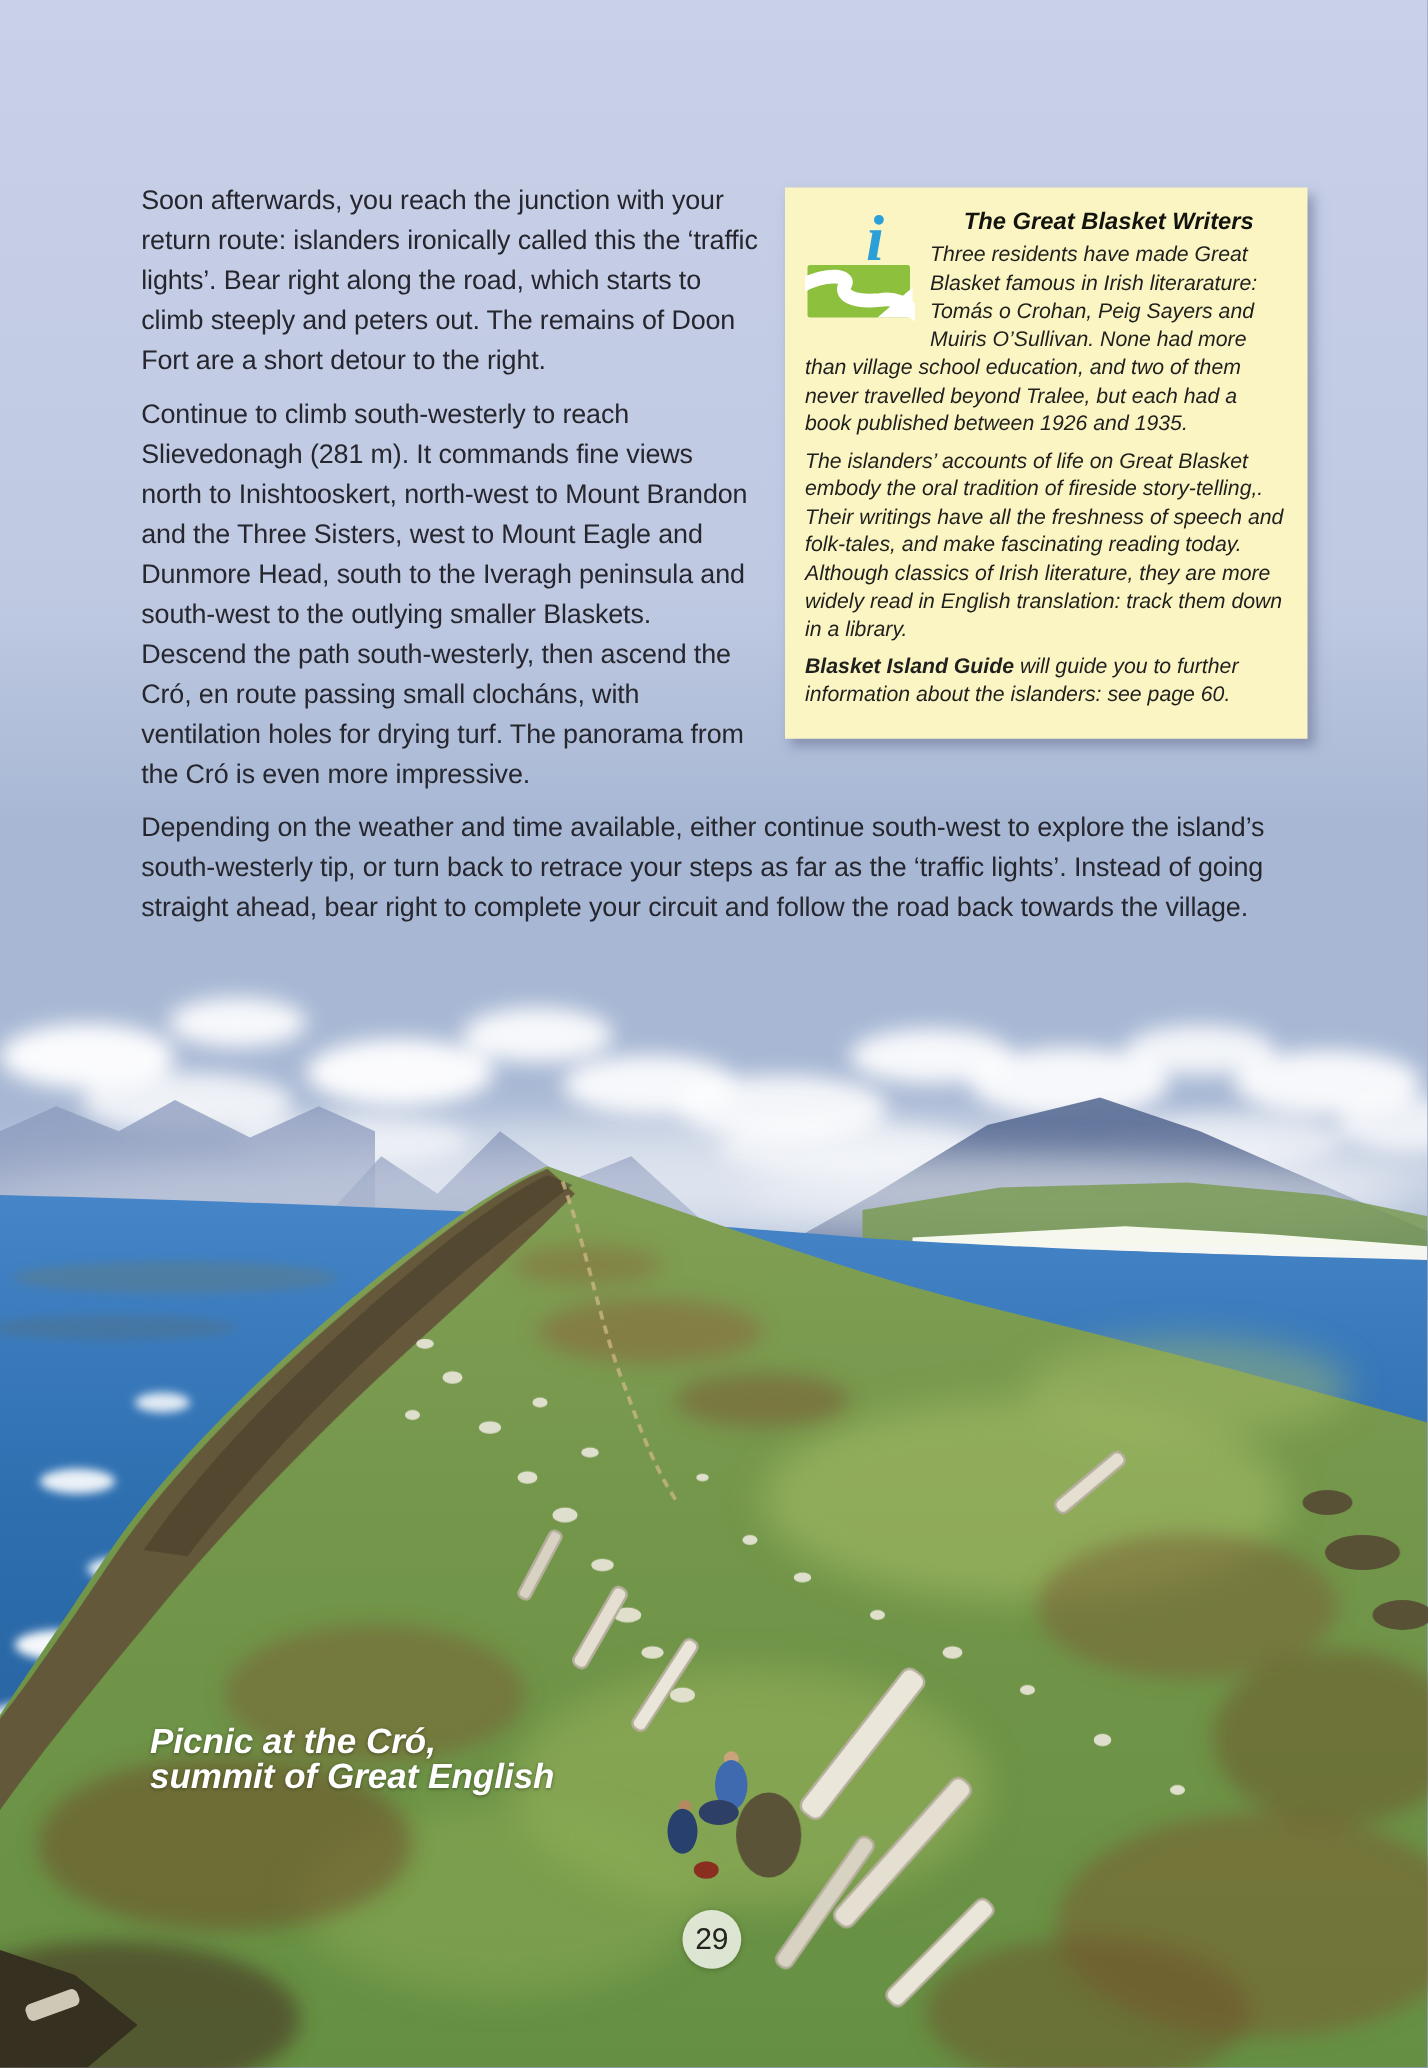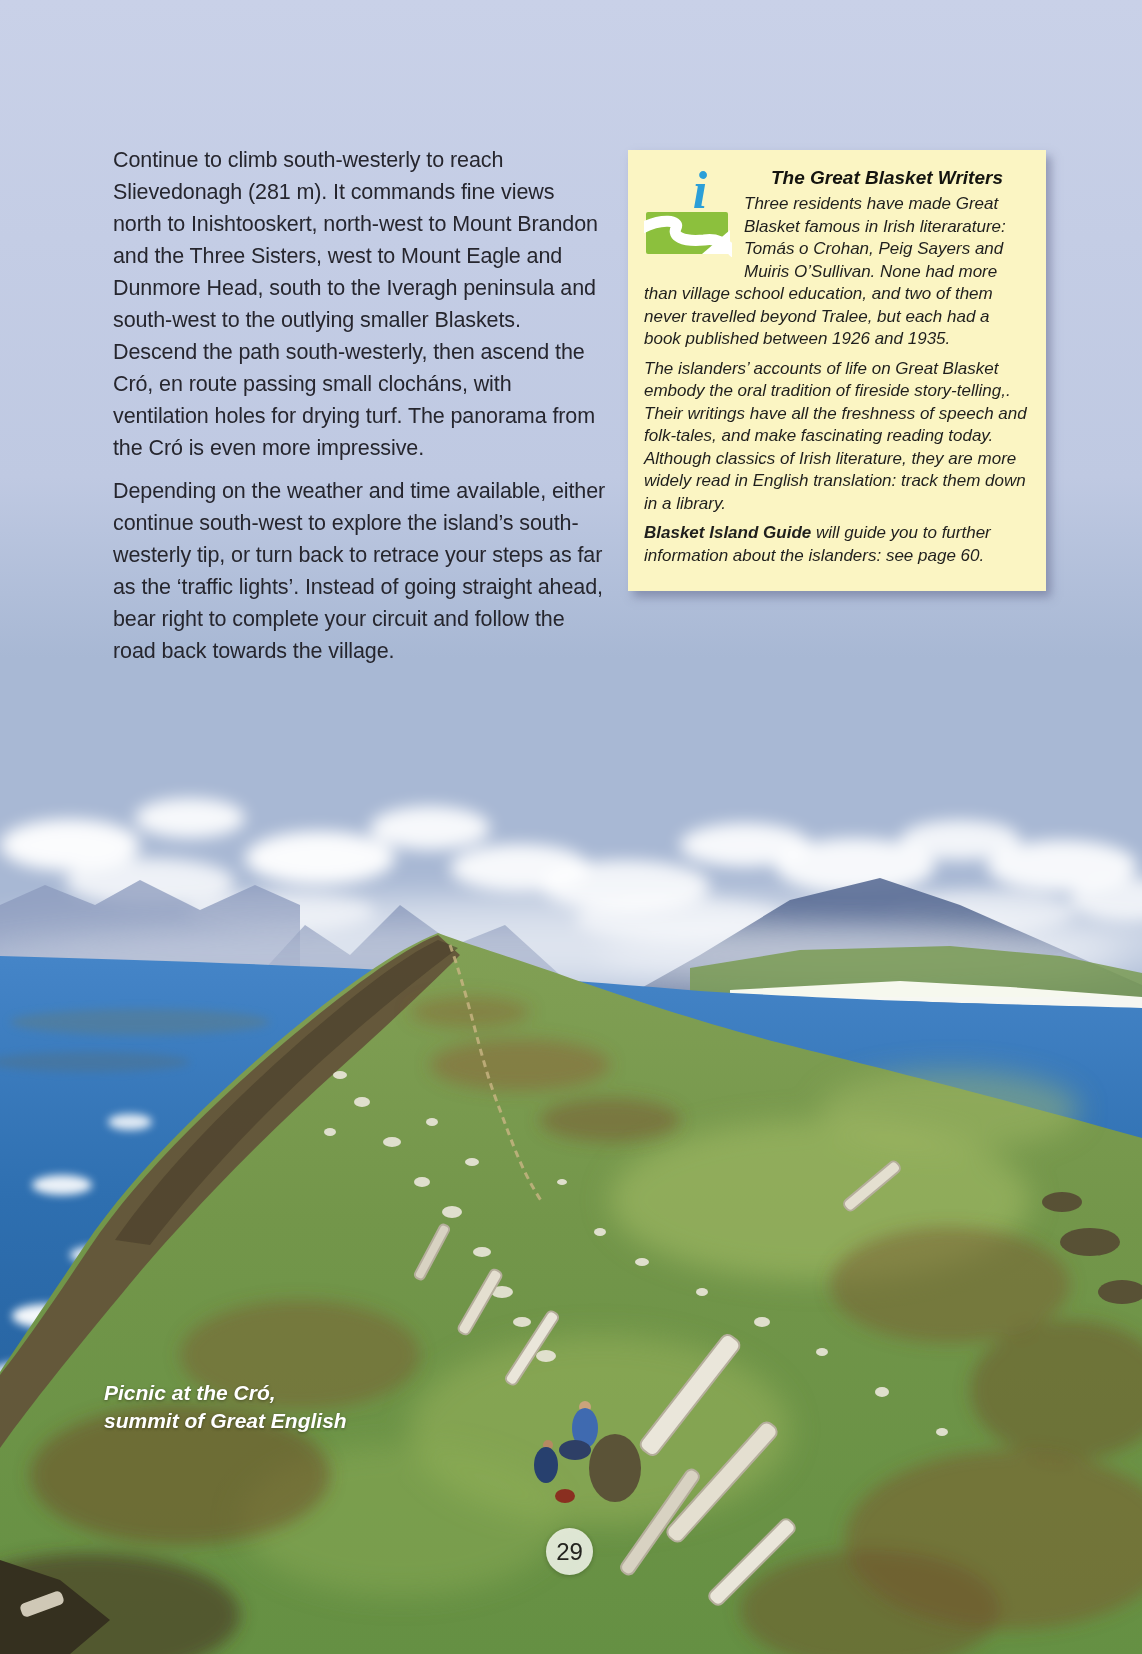--- a/index.html
+++ b/index.html
@@ -33,23 +33,23 @@
     font-size:19px;line-height:24px;
     font-weight:bold;font-style:italic;color:#14140f;
     text-align:center;
   }
   .infobox p{margin:0 0 7px 0;}
   .infobox p:last-child{margin-bottom:12px;}
   .iconblock{
     float:left;width:88px;height:94px;margin:0 12px 4px 0;
   }
   .caption{
-    position:absolute;left:104px;top:1379px;
+    position:absolute;left:120px;top:1379px;
     font-style:italic;font-weight:bold;
-    font-size:21px;line-height:28px;color:#ffffff;
+    font-size:28px;line-height:28px;color:#ffffff;
     text-shadow:0 1px 3px rgba(40,40,20,0.55);
   }
   .pagenum{
     position:absolute;left:546px;top:1528px;
     width:47px;height:47px;border-radius:50%;
     background:rgba(250,250,246,0.8);
     display:flex;align-items:center;justify-content:center;
     font-size:24px;color:#24241f;
     box-shadow:0 1px 4px rgba(30,40,20,0.3);
   }
@@ -243,20 +243,21 @@
           <path d="M-2,64 C18,54 36,56 32,64 C28,72 38,78 60,76 C72,74 80,78 90,88" stroke="#ffffff" stroke-width="11" fill="none" stroke-linecap="round"></path>
           <path d="M58,90 L86,66 L86,90 Z" fill="#ffffff"></path>
         </svg>
       </div>
       <h3>The Great Blasket Writers</h3>
       <p>Three residents have made Great Blasket famous in Irish literarature: Tomás o Crohan, Peig Sayers and Muiris O’Sullivan.  None had more than village school education, and two of them never travelled beyond Tralee, but each had a book published between 1926 and 1935.</p>
       <p>The islanders’ accounts of life on Great Blasket embody the oral tradition of fireside story-telling,.  Their writings have all the freshness of speech and folk-tales, and make fascinating reading today.  Although classics of Irish literature, they are more widely read in English translation: track them down in a library.</p>
       <p><strong>Blasket Island Guide</strong><span> will guide you to further information about the islanders: see page 60.</span></p>
     </aside>
 
+    <p class="body">Soon afterwards, you reach the junction with your return route: islanders ironically called this the ‘traffic lights’.  Bear right along the road, which starts to climb steeply and peters out.  The remains of Doon Fort are a short detour to the right.</p>
     <p class="body">Continue to climb south-westerly to reach Slievedonagh (281 m).  It commands fine views north to Inishtooskert, north-west to Mount Brandon and the Three Sisters, west to Mount Eagle and Dunmore Head, south to the Iveragh peninsula and south-west to the outlying smaller Blaskets.  Descend the path south-westerly, then ascend the Cró, en route passing small clocháns, with ventilation holes for drying turf.  The panorama from the Cró is even more impressive.</p>
     <p class="body">Depending on the weather and time available, either continue south-west to explore the island’s south-westerly tip, or turn back to retrace your steps as far as the ‘traffic lights’.  Instead of going straight ahead, bear right to complete your circuit and follow the road back towards the village.</p>
   </div>
 
   <div class="caption">
     <div>Picnic at the Cró,</div>
     <div>summit of Great English</div>
   </div>
 
   <div class="pagenum">

